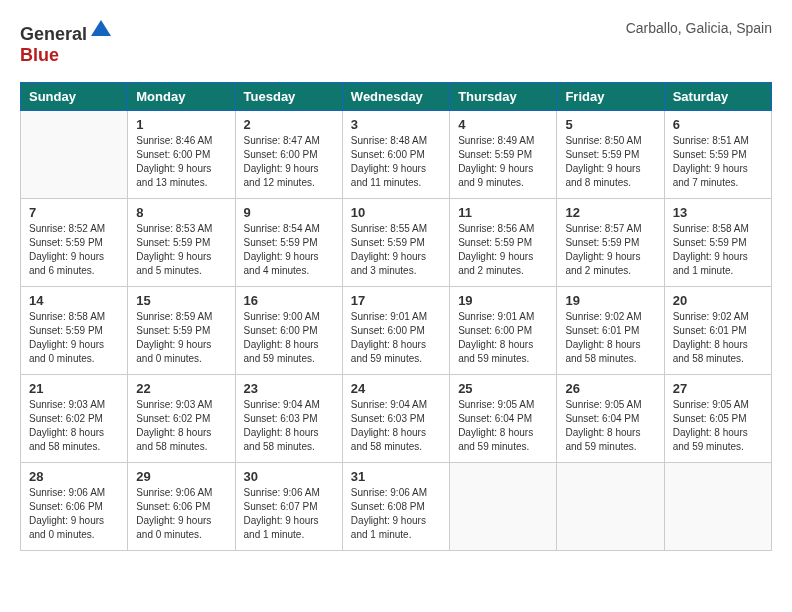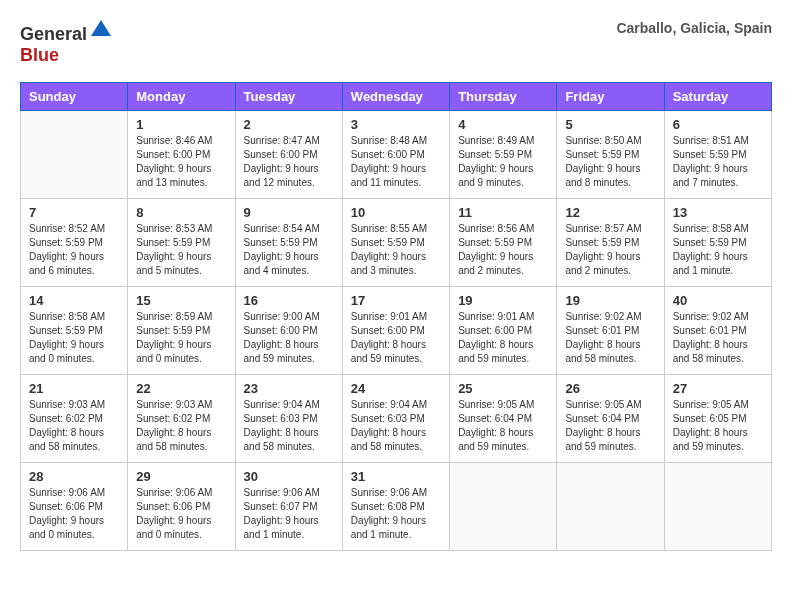--- a/index.html
+++ b/index.html
@@ -42,29 +42,28 @@
       text-align: right;
     }
     .month-title {
       font-size: 32px;
       font-weight: normal;
       color: #333;
     }
     .location {
       font-size: 14px;
       color: #555;
-      font-weight: bold;
     }
     .calendar {
       width: 100%;
       border-collapse: collapse;
       border: 1px solid #ccc;
     }
     .calendar th {
-      background-color: #8b5cf6;
+      background-color: #0f766e;
       color: #fff;
       text-align: left;
       padding: 6px 8px;
       font-size: 13px;
       font-weight: bold;
       border: 1px solid #1565c0;
     }
     .calendar td {
       border: 1px solid #ccc;
       vertical-align: top;
@@ -194,21 +193,21 @@
         </td>
         <td>
           <span class="day-number">19</span>
           <div class="day-info">Sunrise: 9:01 AM<br>Sunset: 6:00 PM<br>Daylight: 8 hours<br>and 59 minutes.</div>
         </td>
         <td>
           <span class="day-number">19</span>
           <div class="day-info">Sunrise: 9:02 AM<br>Sunset: 6:01 PM<br>Daylight: 8 hours<br>and 58 minutes.</div>
         </td>
         <td>
-          <span class="day-number">40</span>
+          <span class="day-number">20</span>
           <div class="day-info">Sunrise: 9:02 AM<br>Sunset: 6:01 PM<br>Daylight: 8 hours<br>and 58 minutes.</div>
         </td>
       </tr>
       <tr>
         <td>
           <span class="day-number">21</span>
           <div class="day-info">Sunrise: 9:03 AM<br>Sunset: 6:02 PM<br>Daylight: 8 hours<br>and 58 minutes.</div>
         </td>
         <td>
           <span class="day-number">22</span>

